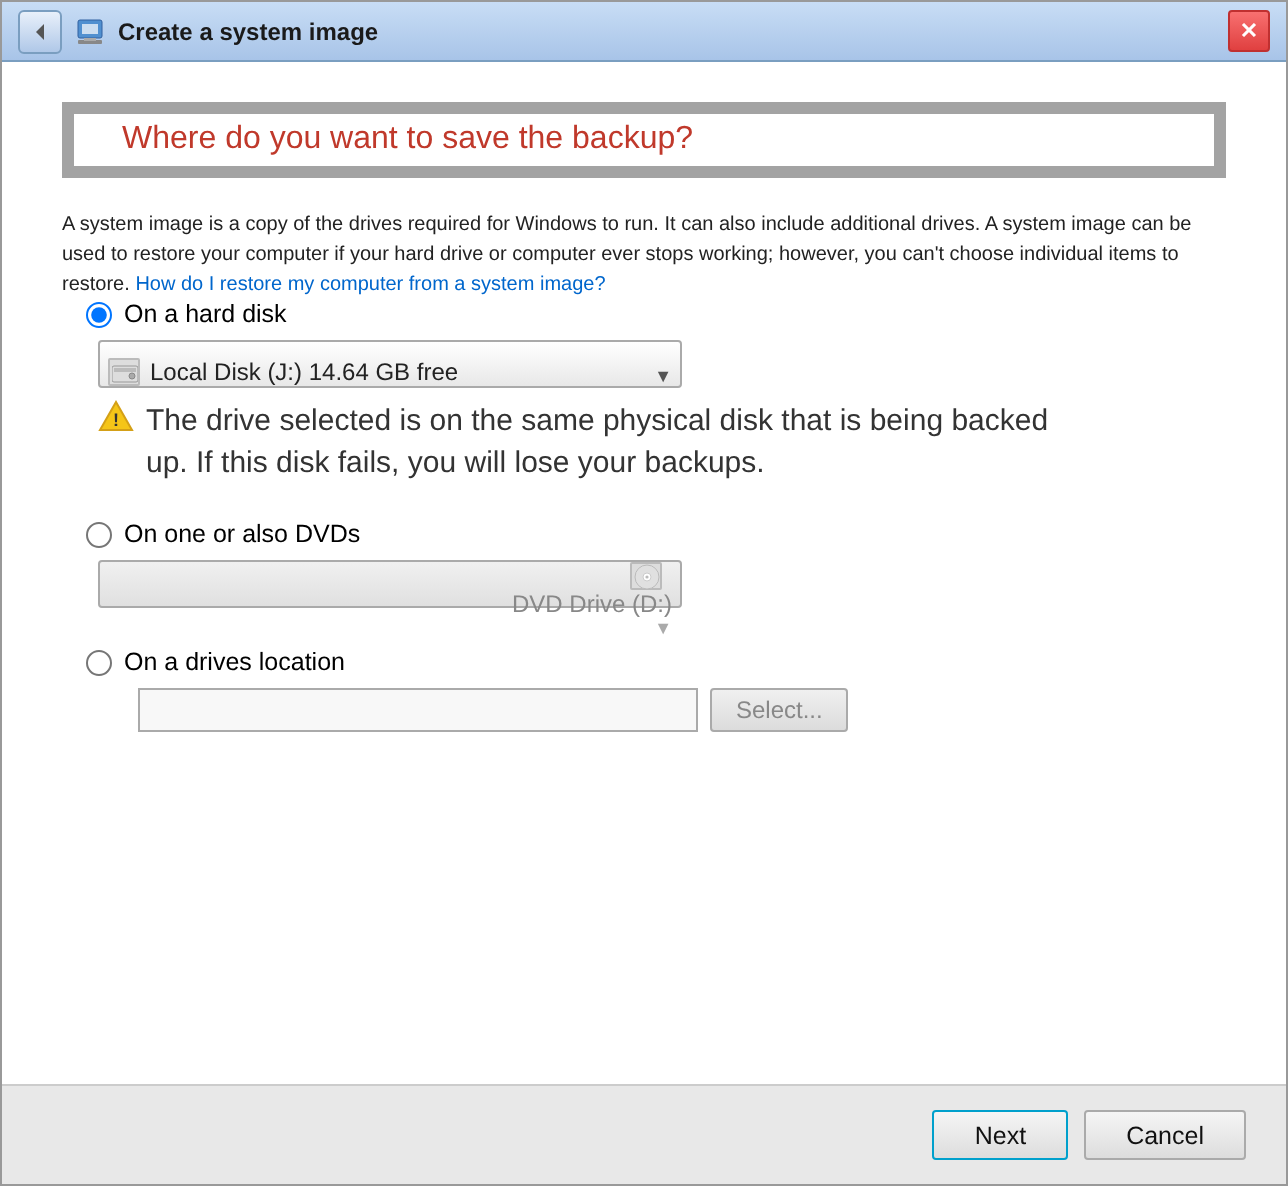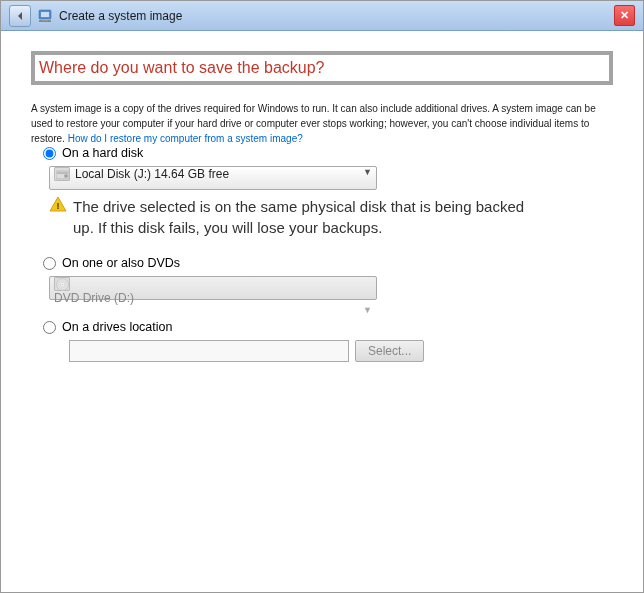--- a/index.html
+++ b/index.html
@@ -60,21 +60,21 @@
       width: 16px;
       height: 16px;
       display: flex;
       align-items: center;
       justify-content: center;
     }
 
     .title-text {
       font-size: 12px;
       color: #1a1a1a;
-      font-weight: normal;
+      font-weight: bold;
     }
 
     .title-bar-controls {
       display: flex;
       gap: 2px;
     }
 
     .title-btn {
       width: 21px;
       height: 21px;
@@ -100,22 +100,22 @@
       flex-direction: column;
       padding: 20px 30px 15px 30px;
       background: white;
       overflow: hidden;
     }
 
     .main-heading {
       color: #c0392b;
       font-size: 16px;
       font-weight: normal;
-      border: 4px solid #a3a3a3;
-      padding: 4px 4px;
+      border: 6px solid #a3a3a3;
+      padding: 4px 24px;
       margin-bottom: 16px;
       display: inline-block;
     }
 
     .description {
       font-size: 10px;
       color: #222;
       line-height: 1.5;
       margin-bottom: 0;
     }
@@ -145,27 +145,27 @@
     }
 
     .dropdown-row {
       display: flex;
       align-items: center;
       margin-left: 18px;
       margin-bottom: 6px;
     }
 
     .dropdown {
-      width: 328px;
+      width: 292px;
       height: 24px;
       background: linear-gradient(to bottom, #ffffff, #e8e8e8);
       border: 1px solid #aaa;
       border-radius: 2px;
       display: flex;
-      align-items: flex-start;
+      align-items: flex-end;
       padding: 0 4px;
       font-size: 12px;
       cursor: pointer;
       position: relative;
     }
 
     .dropdown-disabled {
       background: linear-gradient(to bottom, #f0f0f0, #e0e0e0);
       color: #888;
       flex-direction: column;
@@ -362,13 +362,17 @@
         <span>On a drives location</span>
       </label>
       <div class="network-row">
         <input type="text" class="network-input" disabled="" placeholder="" style="">
         <button class="select-btn" disabled="">Select...</button>
       </div>
     </div>
 
   </div>
 
+  <div class="footer">
+    <button class="btn btn-next">Next</button>
+    <button class="btn btn-cancel">Cancel</button>
+  </div>
 </div>
 
 </body></html>

